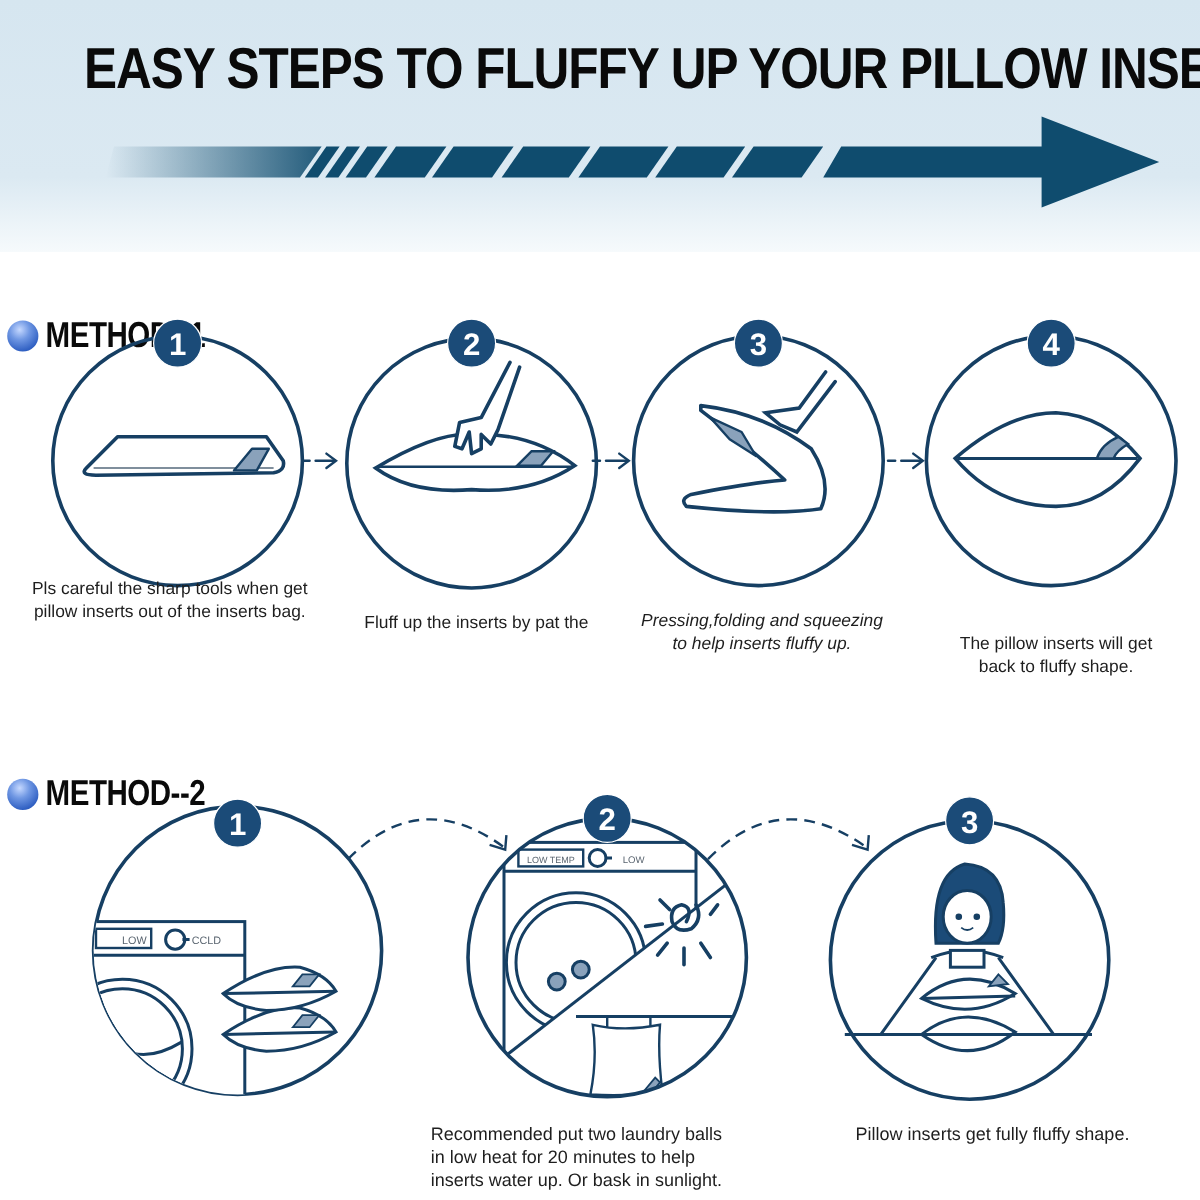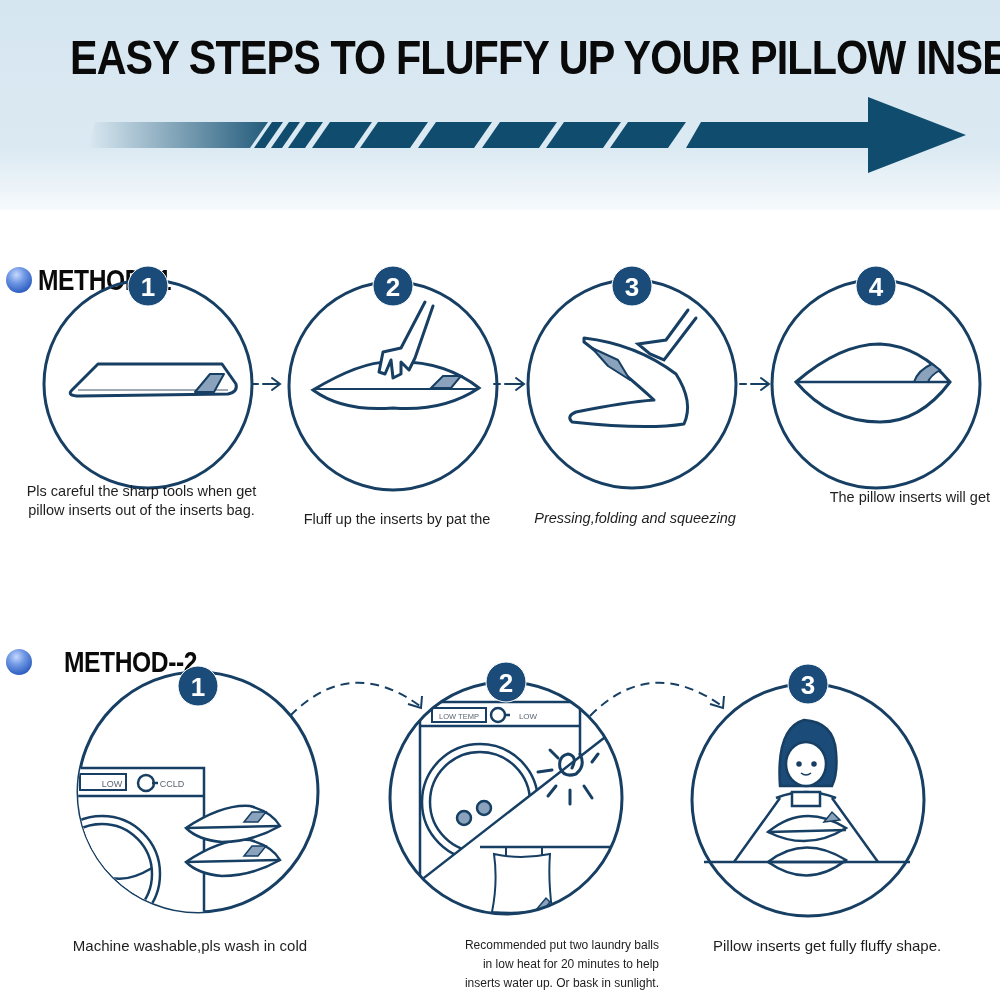--- a/index.html
+++ b/index.html
@@ -136,26 +136,28 @@
 
 <div class="caption" style="left:4px;top:482px;width:275px;">
   <div>Pls careful the sharp tools when get</div>
   <div>pillow inserts out of the inserts bag.</div>
 </div>
 <div class="caption" style="left:282px;top:510px;width:230px;">
   <div>Fluff up the inserts by pat the</div>
 </div>
 <div class="caption" style="left:520px;top:509px;width:230px;font-style:italic;">
   <div>Pressing,folding and squeezing</div>
-</div>
-<div class="caption" style="left:770px;top:488px;width:220px;text-align:right;">
+  <div>to help inserts fluffy up.</div>
+</div>
+<div class="caption" style="left:770px;top:528px;width:220px;">
   <div>The pillow inserts will get</div>
-</div>
-
-<div class="method-heading" style="top:596px;gap:26px;">
+  <div>back to fluffy shape.</div>
+</div>
+
+<div class="method-heading" style="top:596px;">
   <div class="bullet"></div>
   <div class="method-label">METHOD--2</div>
 </div>
 
 <svg class="step-svg" style="left:0;top:660px;width:1000px;height:60px;" viewBox="0 0 1000 60">
   <g stroke="#163f63" stroke-width="2" fill="none" stroke-dasharray="9 6">
     <path d="M290,56 Q350,-5 420,46"></path>
     <path d="M590,56 Q650,-5 722,46"></path>
   </g>
   <g stroke="#163f63" stroke-width="2" fill="none">
@@ -257,22 +259,21 @@
     <path d="M84,170 Q120,140 162,166 Q124,190 84,170 Z"></path>
     <line x1="84" y1="170" x2="162" y2="168"></line>
     <path d="M140,160 L148,150 L156,158 Z" fill="#8aa2bb" stroke-width="1.5"></path>
     <path d="M84,200 Q120,172 162,198 Q124,228 84,200 Z"></path>
     <line x1="84" y1="200" x2="162" y2="200"></line>
   </g>
   <line x1="20" y1="200" x2="226" y2="200" stroke="#163f63" stroke-width="2.5"></line>
 </svg>
 
 <div class="caption" style="left:40px;top:936px;width:300px;font-size:15px;">
-  <div>Machine washable,pls wash in cold</div>
-</div>
-<div class="caption left" style="left:359px;top:936px;width:300px;font-size:12px;text-align:right;">
+</div>
+<div class="caption left" style="left:359px;top:936px;width:300px;font-size:15px;">
   <div>Recommended put two laundry balls</div>
   <div>in low heat for 20 minutes to help</div>
   <div>inserts water up. Or bask in sunlight.</div>
 </div>
 <div class="caption left" style="left:713px;top:936px;width:290px;font-size:15px;">
   <div>Pillow inserts get fully fluffy shape.</div>
 </div>
 
 </body></html>

